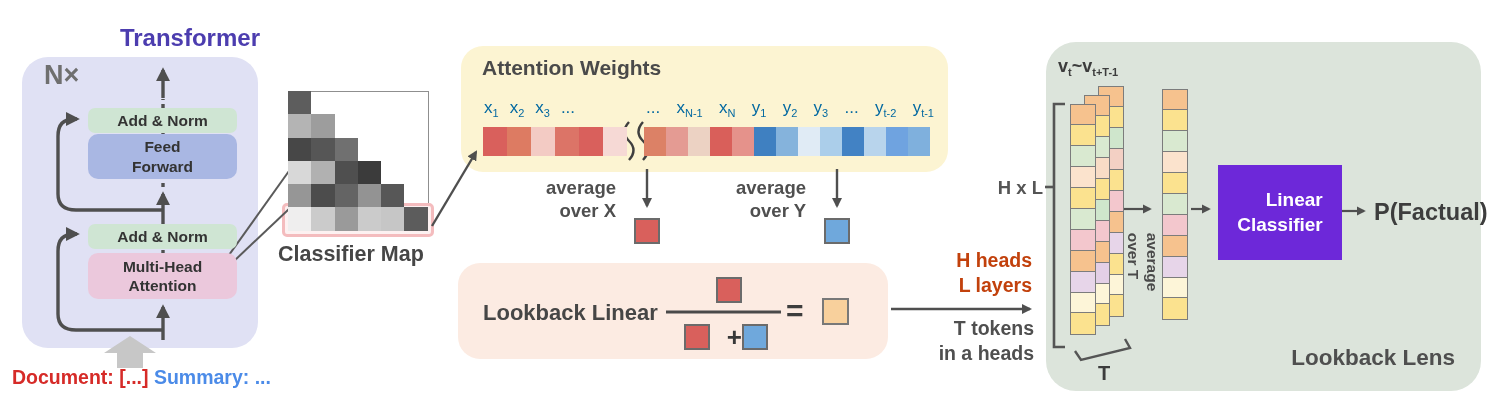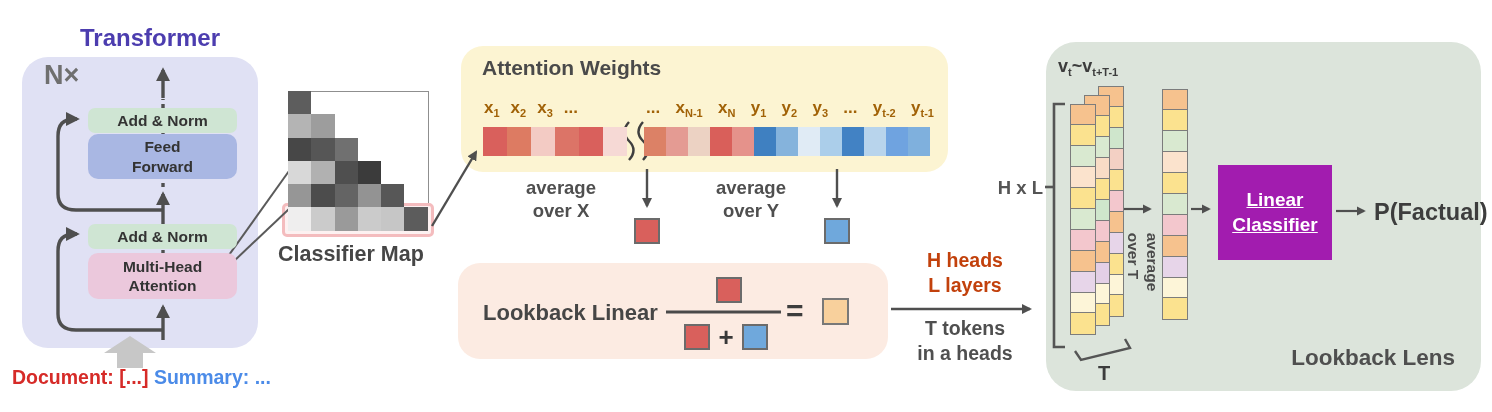--- a/index.html
+++ b/index.html
@@ -3,21 +3,21 @@
 <meta charset="utf-8">
 <style>
   * { box-sizing: border-box; margin: 0; padding: 0; }
   html,body { background:#fff; }
   #stage {
     position: relative; width: 1492px; height: 412px; background: #ffffff;
     font-family: "Liberation Sans", sans-serif; overflow: hidden; color:#464646;
   }
   .bold { font-weight: bold; }
   .pre { white-space: pre-line; }
-  .center { text-align: center; }
+  .center { text-align: right; }
   svg.overlay { position:absolute; left:0; top:0; z-index:2; pointer-events:none; }
   .bg { position:absolute; z-index:1; }
   .fg { position:absolute; z-index:3; }
 
   
   .tblock { position:absolute; z-index:3; display:flex; align-items:center; justify-content:center;
             font-weight:bold; font-size:15.5px; color:#333; border-radius:7px; text-align:center; line-height:1.25; }
 
   
   .map .mrow { display:flex; }
@@ -25,21 +25,21 @@
   .map-outline { border:1px solid #8f8f8f; }
   .hl-row { background:#fdf1f1; border:3px solid #f4bcbe; border-radius:5px; }
 
   
   .strip { display:flex; }
   .strip .c { display:block; height:29px; }
   .strip-left .c { width:24px; }
   .strip-right .c { width:22px; }
 
   
-  .toks { display:flex; align-items:flex-start; font-size:17px; font-weight:bold; color:#a16207; z-index:3; position:absolute;}
+  .toks { display:flex; align-items:flex-start; font-size:17px; font-weight:normal; color:#0369a1; z-index:3; position:absolute;}
   .toks .tok { white-space:nowrap; }
   .toks .ts { font-size:11px; position:relative; bottom:-4px; }
   .toks-left { gap:11px; }
   .toks-right { width:288px; justify-content:space-between; }
 
   .sq { position:absolute; z-index:3; width:26px; height:26px; border:2px solid #6b6b6b; }
 
   
   .vcol { position:absolute; z-index:3; width:26px; }
   .vcol .c { display:block; width:100%; height:22.4px; border:1.5px solid #7c7c7c; margin-top:-1.5px; }
@@ -282,18 +282,18 @@
       <i class="c" style="background: rgb(217, 233, 208);"></i>
       <i class="c" style="background: rgb(251, 227, 205);"></i>
       <i class="c" style="background: rgb(251, 226, 143);"></i>
       <i class="c" style="background: rgb(217, 233, 208);"></i>
       <i class="c" style="background: rgb(243, 199, 205);"></i>
       <i class="c" style="background: rgb(246, 194, 142);"></i>
       <i class="c" style="background: rgb(231, 213, 233);"></i>
       <i class="c" style="background: rgb(253, 245, 216);"></i>
       <i class="c" style="background: rgb(251, 226, 143);"></i>
     </div>
-  <div class="fg bold center pre" style="left: 1218px; top: 165px; width: 114px; height: 95px; display: flex; align-items: center; justify-content: center; color: rgb(255, 255, 255); font-size: 19px; line-height: 1.3; background: #a21caf; text-decoration: underline;">Linear
+  <div class="fg bold center pre" style="left: 1218px; top: 165px; width: 124px; height: 95px; display: flex; align-items: center; justify-content: center; color: rgb(255, 255, 255); font-size: 19px; line-height: 1.3; background: #6d28d9;">Linear
 Classifier</div>
   <div class="fg bold" style="left:1374px; top:199px; font-size:23.5px; color:#3d3d3d;">P(Factual)</div>
   <div class="fg bold" style="left:1270px; top:345px; width:185px; text-align:right; font-size:22.5px; color:#4f4f4f;">Lookback Lens</div>
 
 </div>
 
 </body></html>

